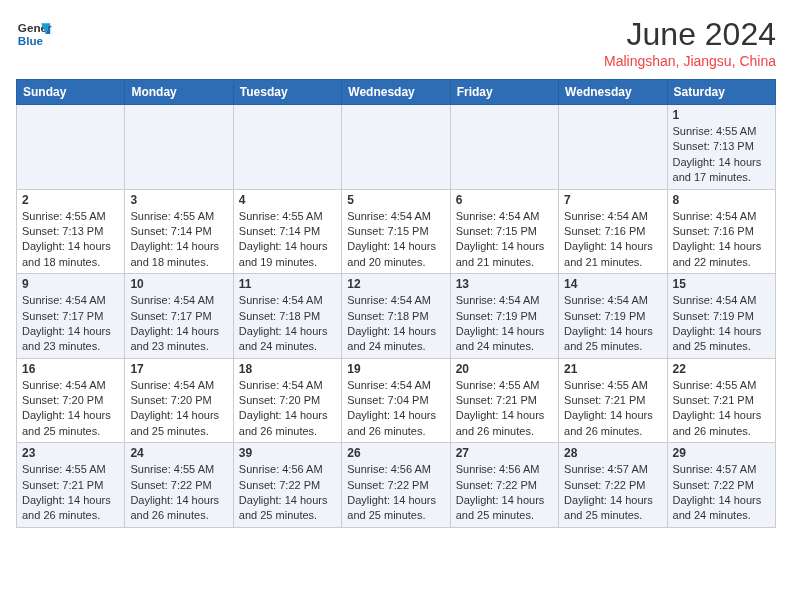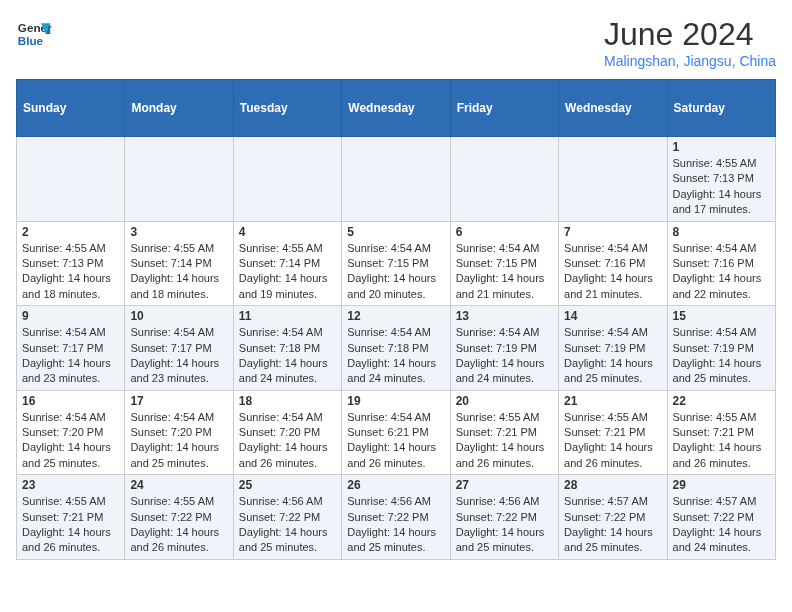--- a/index.html
+++ b/index.html
@@ -19,41 +19,42 @@
     .logo {
       display: flex;
       align-items: center;
       gap: 4px;
     }
     .logo-icon {
       width: 36px;
       height: 36px;
     }
     .title-block {
+      text-align: right;
     }
     .month-year {
       font-size: 32px;
       color: #333;
       font-weight: normal;
     }
     .location {
       font-size: 14px;
-      color: #3b82f6;
+      color: #ef4444;
     }
     .calendar {
       width: 100%;
       border-collapse: collapse;
       border: 1px solid #ccc;
     }
     .calendar th {
       background-color: #2e6db4;
       color: #fff;
       font-size: 12px;
       font-weight: bold;
-      padding: 21px 6px;
+      padding: 5px 6px;
       text-align: left;
       border: 1px solid #2560a0;
     }
     .calendar td {
       vertical-align: top;
       border: 1px solid #ccc;
       padding: 3px 5px;
       font-size: 10px;
       color: #333;
       width: calc(100% / 7);
@@ -226,21 +227,21 @@
         </td>
         <td>
           <span class="day-num">18</span>
           <div class="day-info">Sunrise: 4:54 AM
 Sunset: 7:20 PM
 Daylight: 14 hours and 26 minutes.</div>
         </td>
         <td>
           <span class="day-num">19</span>
           <div class="day-info">Sunrise: 4:54 AM
-Sunset: 6:21 PM
+Sunset: 7:04 PM
 Daylight: 14 hours and 26 minutes.</div>
         </td>
         <td>
           <span class="day-num">20</span>
           <div class="day-info">Sunrise: 4:55 AM
 Sunset: 7:21 PM
 Daylight: 14 hours and 26 minutes.</div>
         </td>
         <td>
           <span class="day-num">21</span>
@@ -262,21 +263,21 @@
 Sunset: 7:21 PM
 Daylight: 14 hours and 26 minutes.</div>
         </td>
         <td>
           <span class="day-num">24</span>
           <div class="day-info">Sunrise: 4:55 AM
 Sunset: 7:22 PM
 Daylight: 14 hours and 26 minutes.</div>
         </td>
         <td>
-          <span class="day-num">25</span>
+          <span class="day-num">39</span>
           <div class="day-info">Sunrise: 4:56 AM
 Sunset: 7:22 PM
 Daylight: 14 hours and 25 minutes.</div>
         </td>
         <td>
           <span class="day-num">26</span>
           <div class="day-info">Sunrise: 4:56 AM
 Sunset: 7:22 PM
 Daylight: 14 hours and 25 minutes.</div>
         </td>

